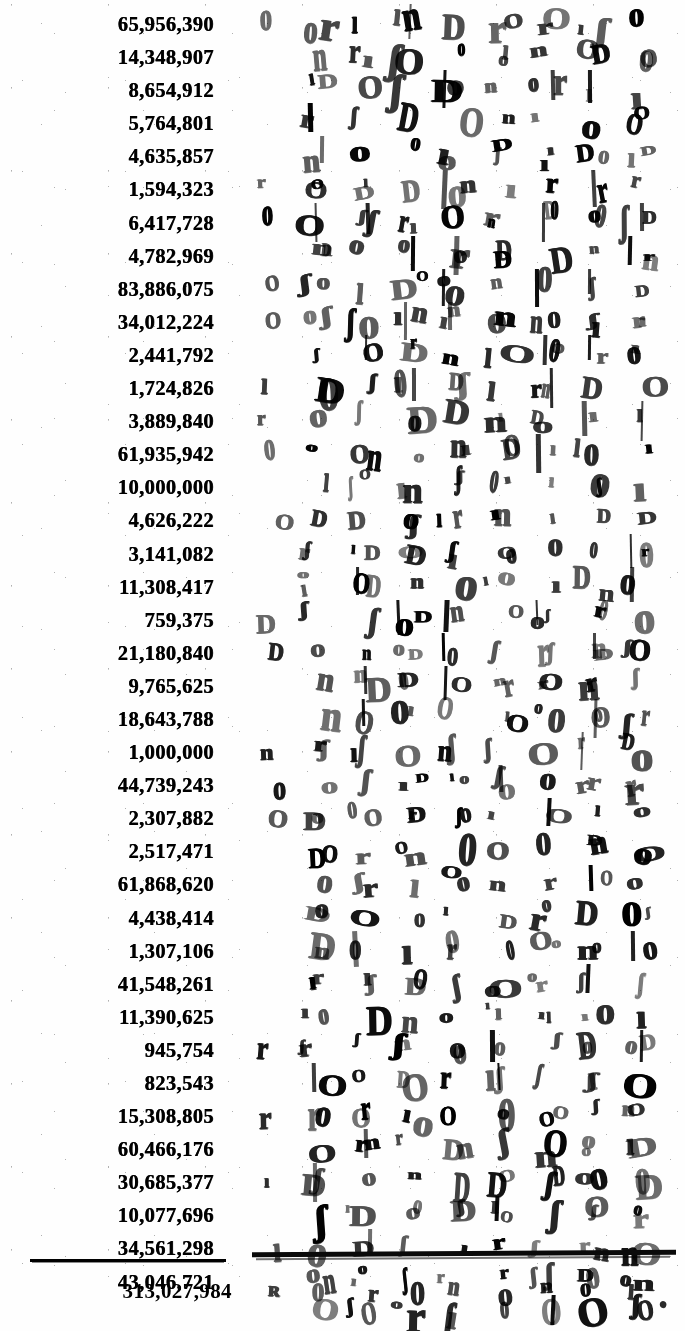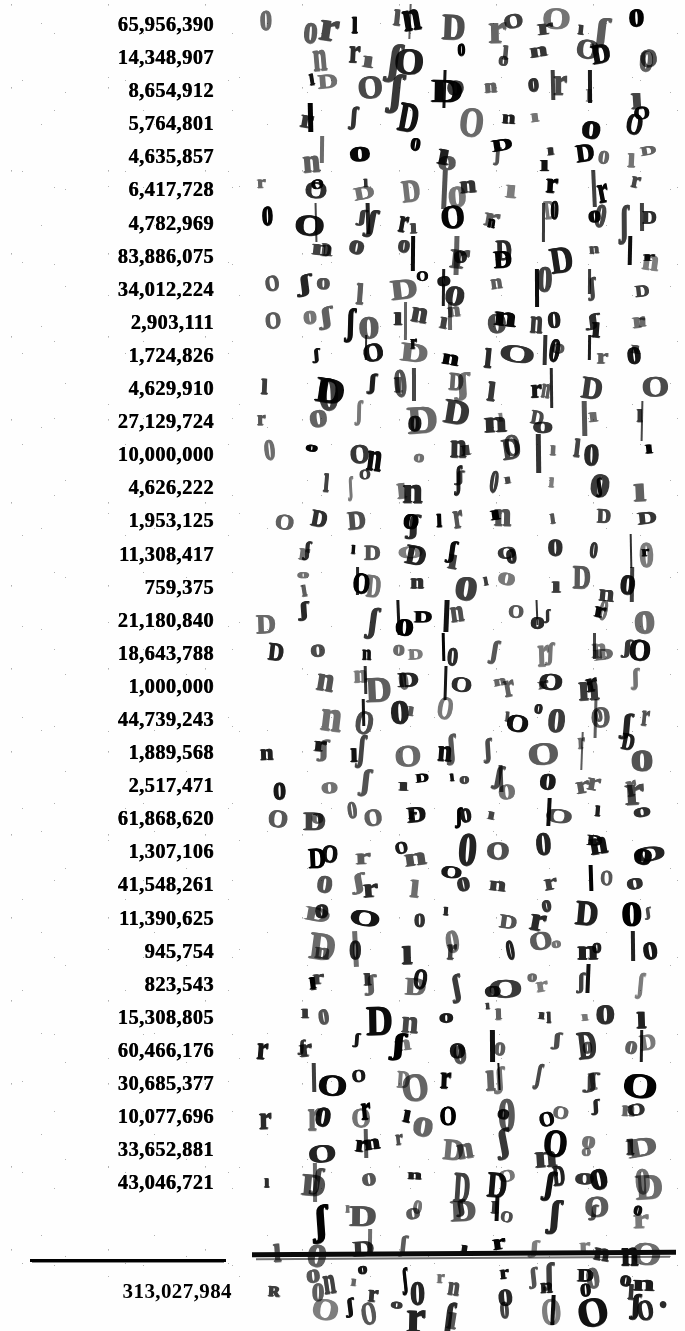--- a/index.html
+++ b/index.html
@@ -148,50 +148,53 @@
 <body>
 
 <div id="page">
 
   <div id="amount-column">
     <div class="amount-row">65,956,390</div>
     <div class="amount-row">14,348,907</div>
     <div class="amount-row">8,654,912</div>
     <div class="amount-row">5,764,801</div>
     <div class="amount-row">4,635,857</div>
+    <div class="amount-row">1,594,323</div>
     <div class="amount-row">6,417,728</div>
     <div class="amount-row">4,782,969</div>
     <div class="amount-row">83,886,075</div>
     <div class="amount-row">34,012,224</div>
-    <div class="amount-row">2,903,111</div>
+    <div class="amount-row">2,441,792</div>
     <div class="amount-row">1,724,826</div>
-    <div class="amount-row">4,629,910</div>
-    <div class="amount-row">27,129,724</div>
+    <div class="amount-row">3,889,840</div>
+    <div class="amount-row">61,935,942</div>
     <div class="amount-row">10,000,000</div>
     <div class="amount-row">4,626,222</div>
-    <div class="amount-row">1,953,125</div>
+    <div class="amount-row">3,141,082</div>
     <div class="amount-row">11,308,417</div>
     <div class="amount-row">759,375</div>
     <div class="amount-row">21,180,840</div>
+    <div class="amount-row">9,765,625</div>
     <div class="amount-row">18,643,788</div>
     <div class="amount-row">1,000,000</div>
     <div class="amount-row">44,739,243</div>
-    <div class="amount-row">1,889,568</div>
+    <div class="amount-row">2,307,882</div>
     <div class="amount-row">2,517,471</div>
     <div class="amount-row">61,868,620</div>
+    <div class="amount-row">4,438,414</div>
     <div class="amount-row">1,307,106</div>
     <div class="amount-row">41,548,261</div>
     <div class="amount-row">11,390,625</div>
     <div class="amount-row">945,754</div>
     <div class="amount-row">823,543</div>
     <div class="amount-row">15,308,805</div>
     <div class="amount-row">60,466,176</div>
     <div class="amount-row">30,685,377</div>
     <div class="amount-row">10,077,696</div>
-    <div class="amount-row">33,652,881</div>
+    <div class="amount-row">34,561,298</div>
     <div class="amount-row">43,046,721</div>
   </div>
 
   <div id="total-rule-left"></div>
   <div id="total-amount">313,027,984</div>
 
   <div id="ink-column">
       <div class="ink-row" style="top: 8px;">
         <span class="g" style="left: 9.63868px; top: 0.948448px; font-size: 23.4449px; opacity: 0.58; transform: rotate(-1.18729deg) scaleY(1.23);">0</span>
         <span class="g" style="left: 73.1683px; top: 4.30045px; font-size: 29.2824px; opacity: 0.72; transform: rotate(8.5387deg) scaleY(1.45) scaleX(1.47);">r</span>

